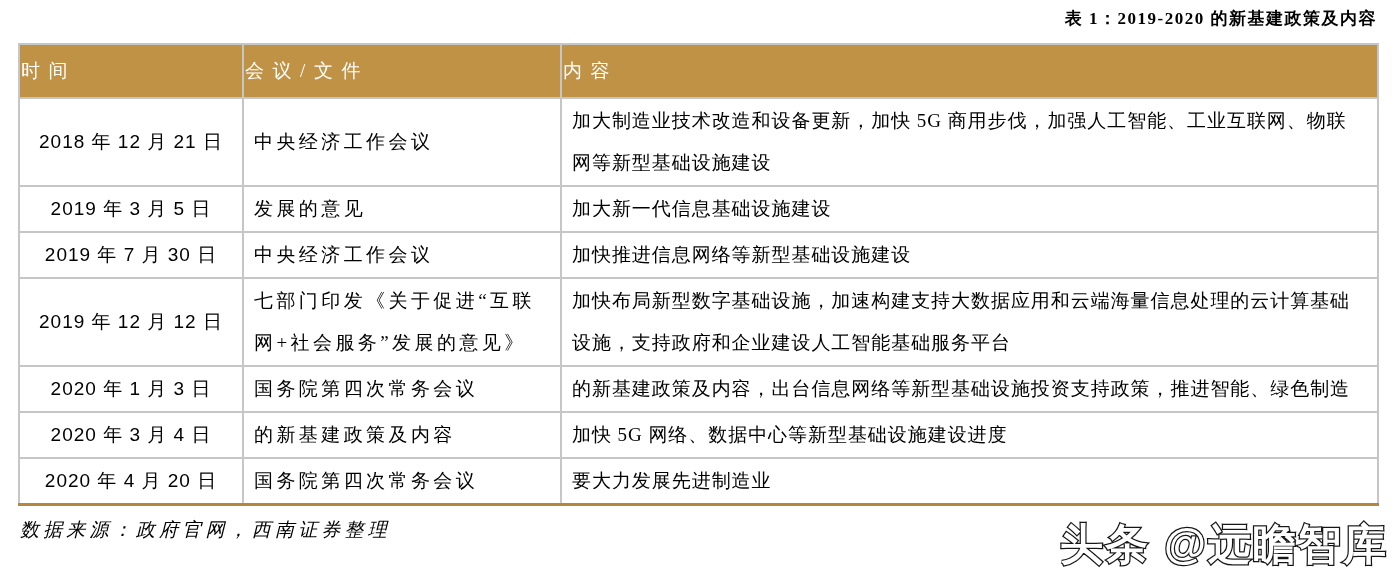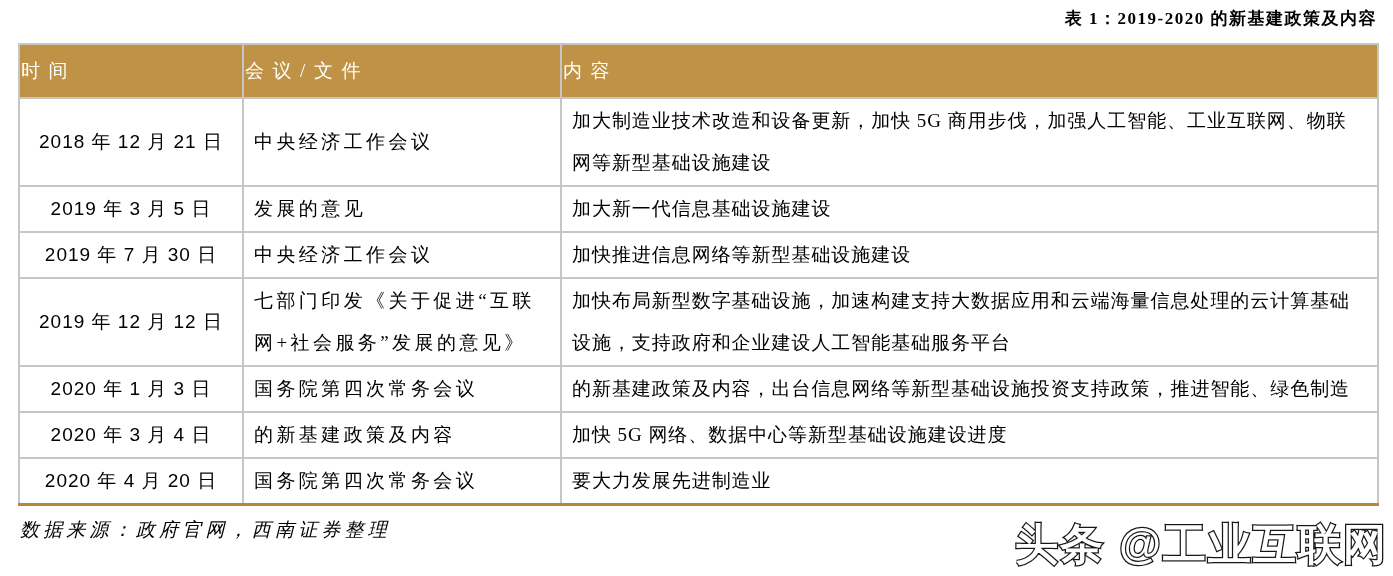--- a/index.html
+++ b/index.html
@@ -156,13 +156,13 @@
     <td class="cell-meeting">国务院第四次常务会议</td>
     <td class="cell-content">要大力发展先进制造业</td>
   </tr>
 </tbody>
   </table>
 
   <p class="source">数据来源：政府官网，西南证券整理</p>
 
 </div>
 
-<div class="watermark">头条 @工业互联网</div>
+<div class="watermark">头条 @远瞻智库</div>
 
 </body></html>

